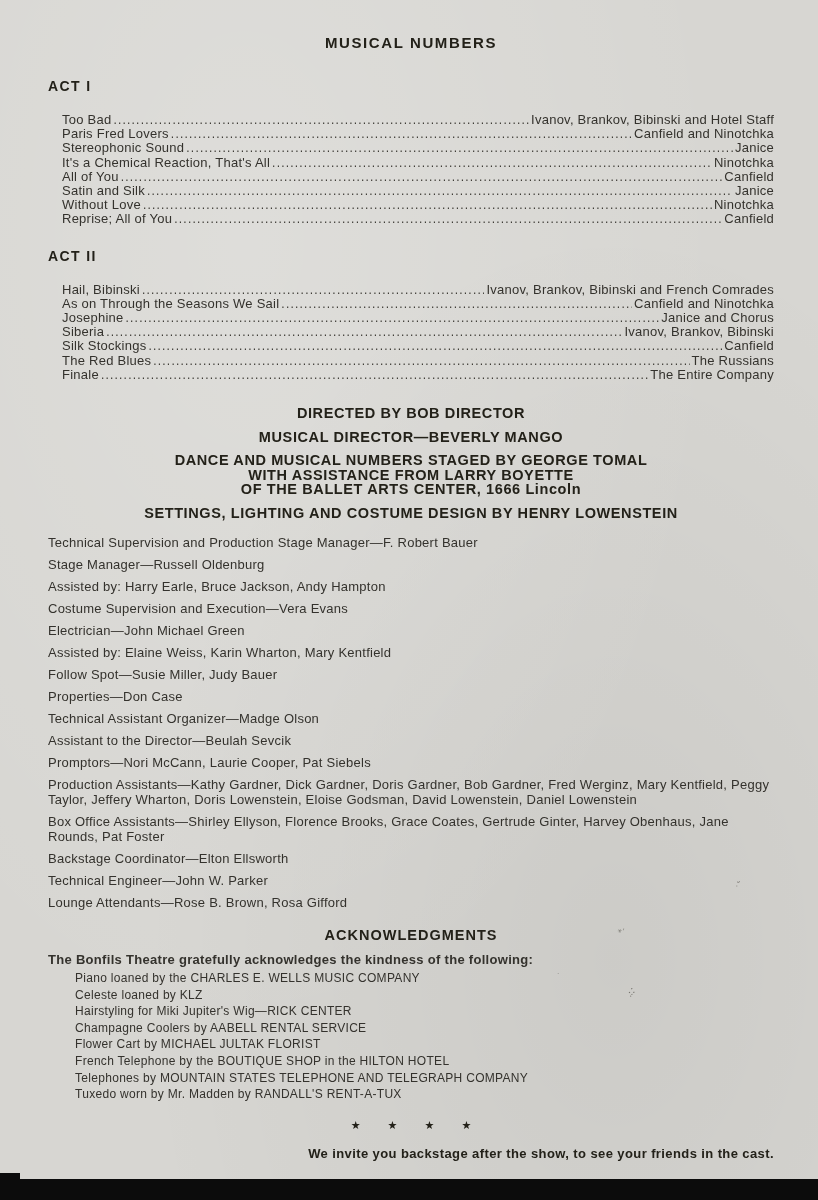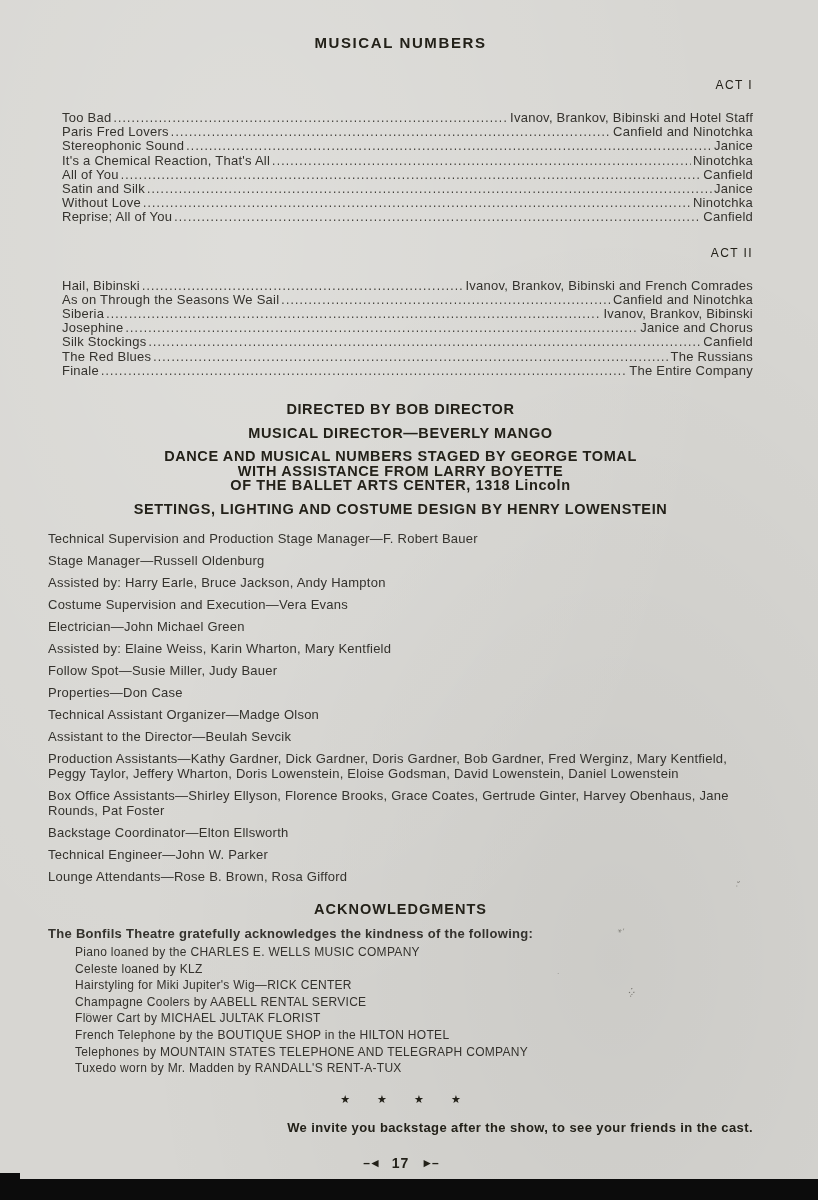--- a/index.html
+++ b/index.html
@@ -15,29 +15,29 @@
     width:818px;height:1200px;
     margin:0 auto;
     background:
       radial-gradient(ellipse at 30% 20%, rgba(255,255,255,.18), rgba(0,0,0,0) 60%),
       radial-gradient(ellipse at 75% 80%, rgba(0,0,0,.05), rgba(0,0,0,0) 55%),
       var(--paper);
     font-family:"Liberation Sans","DejaVu Sans",sans-serif;
     color:var(--ink);
     overflow:hidden;
   }
-  .content{padding:34px 65px 0 48px;}
+  .content{padding:34px 44px 0 48px;}
 
   .page-title{
     text-align:center;font-size:15px;font-weight:bold;
     letter-spacing:1.6px;color:var(--ink-bold);
     margin-bottom:27px;
   }
   .act-heading{
-    text-align:right;font-size:12px;font-weight:normal;
+    text-align:left;font-size:14px;font-weight:bold;
     letter-spacing:1.4px;color:var(--ink-bold);
     margin-bottom:19px;
   }
   .song-list{margin:0 0 0 14px;}
   .act-section{margin-bottom:21px;}
   .song-row{
     display:flex;align-items:baseline;
     font-size:13px;line-height:14.2px;letter-spacing:.25px;
     white-space:nowrap;
   }
@@ -175,29 +175,29 @@
     <span class="performers">Ivanov, Brankov, Bibinski and French Comrades</span>
   </div>
 
   <div class="song-row">
     <span class="song-title">As on Through the Seasons We Sail</span>
     <span class="leader"></span>
     <span class="performers">Canfield and Ninotchka</span>
   </div>
 
   <div class="song-row">
+    <span class="song-title">Josephine</span>
+    <span class="leader"></span>
+    <span class="performers">Janice and Chorus</span>
+  </div>
+
+  <div class="song-row">
     <span class="song-title">Siberia</span>
     <span class="leader"></span>
     <span class="performers">Ivanov, Brankov, Bibinski</span>
-  </div>
-
-  <div class="song-row">
-    <span class="song-title">Josephine</span>
-    <span class="leader"></span>
-    <span class="performers">Janice and Chorus</span>
   </div>
 
   <div class="song-row">
     <span class="song-title">Silk Stockings</span>
     <span class="leader"></span>
     <span class="performers">Canfield</span>
   </div>
 
   <div class="song-row">
     <span class="song-title">The Red Blues</span>
@@ -218,21 +218,21 @@
           <div>DIRECTED BY BOB DIRECTOR</div>
         </div>
 
   <div class="heading-group">
           <div>MUSICAL DIRECTOR—BEVERLY MANGO</div>
         </div>
 
   <div class="heading-group">
           <div>DANCE AND MUSICAL NUMBERS STAGED BY GEORGE TOMAL</div>
           <div>WITH ASSISTANCE FROM LARRY BOYETTE</div>
-          <div>OF THE BALLET ARTS CENTER, 1318 Lincoln</div>
+          <div>OF THE BALLET ARTS CENTER, 1666 Lincoln</div>
         </div>
 
   <div class="heading-group">
           <div>SETTINGS, LIGHTING AND COSTUME DESIGN BY HENRY LOWENSTEIN</div>
         </div>
 </div>
 
     <div class="credits">
   <div class="credit-line">Technical Supervision and Production Stage Manager—F. Robert Bauer</div>
 
@@ -247,20 +247,21 @@
   <div class="credit-line">Assisted by: Elaine Weiss, Karin Wharton, Mary Kentfield</div>
 
   <div class="credit-line">Follow Spot—Susie Miller, Judy Bauer</div>
 
   <div class="credit-line">Properties—Don Case</div>
 
   <div class="credit-line">Technical Assistant Organizer—Madge Olson</div>
 
   <div class="credit-line">Assistant to the Director—Beulah Sevcik</div>
 
+  <div class="credit-line">Promptors—Nori McCann, Laurie Cooper, Pat Siebels</div>
 
   <div class="credit-line">Production Assistants—Kathy Gardner, Dick Gardner, Doris Gardner, Bob Gardner, Fred Werginz, Mary Kentfield, Peggy Taylor, Jeffery Wharton, Doris Lowenstein, Eloise Godsman, David Lowenstein, Daniel Lowenstein</div>
 
   <div class="credit-line">Box Office Assistants—Shirley Ellyson, Florence Brooks, Grace Coates, Gertrude Ginter, Harvey Obenhaus, Jane Rounds, Pat Foster</div>
 
   <div class="credit-line">Backstage Coordinator—Elton Ellsworth</div>
 
   <div class="credit-line">Technical Engineer—John W. Parker</div>
 
   <div class="credit-line">Lounge Attendants—Rose B. Brown, Rosa Gifford</div>

